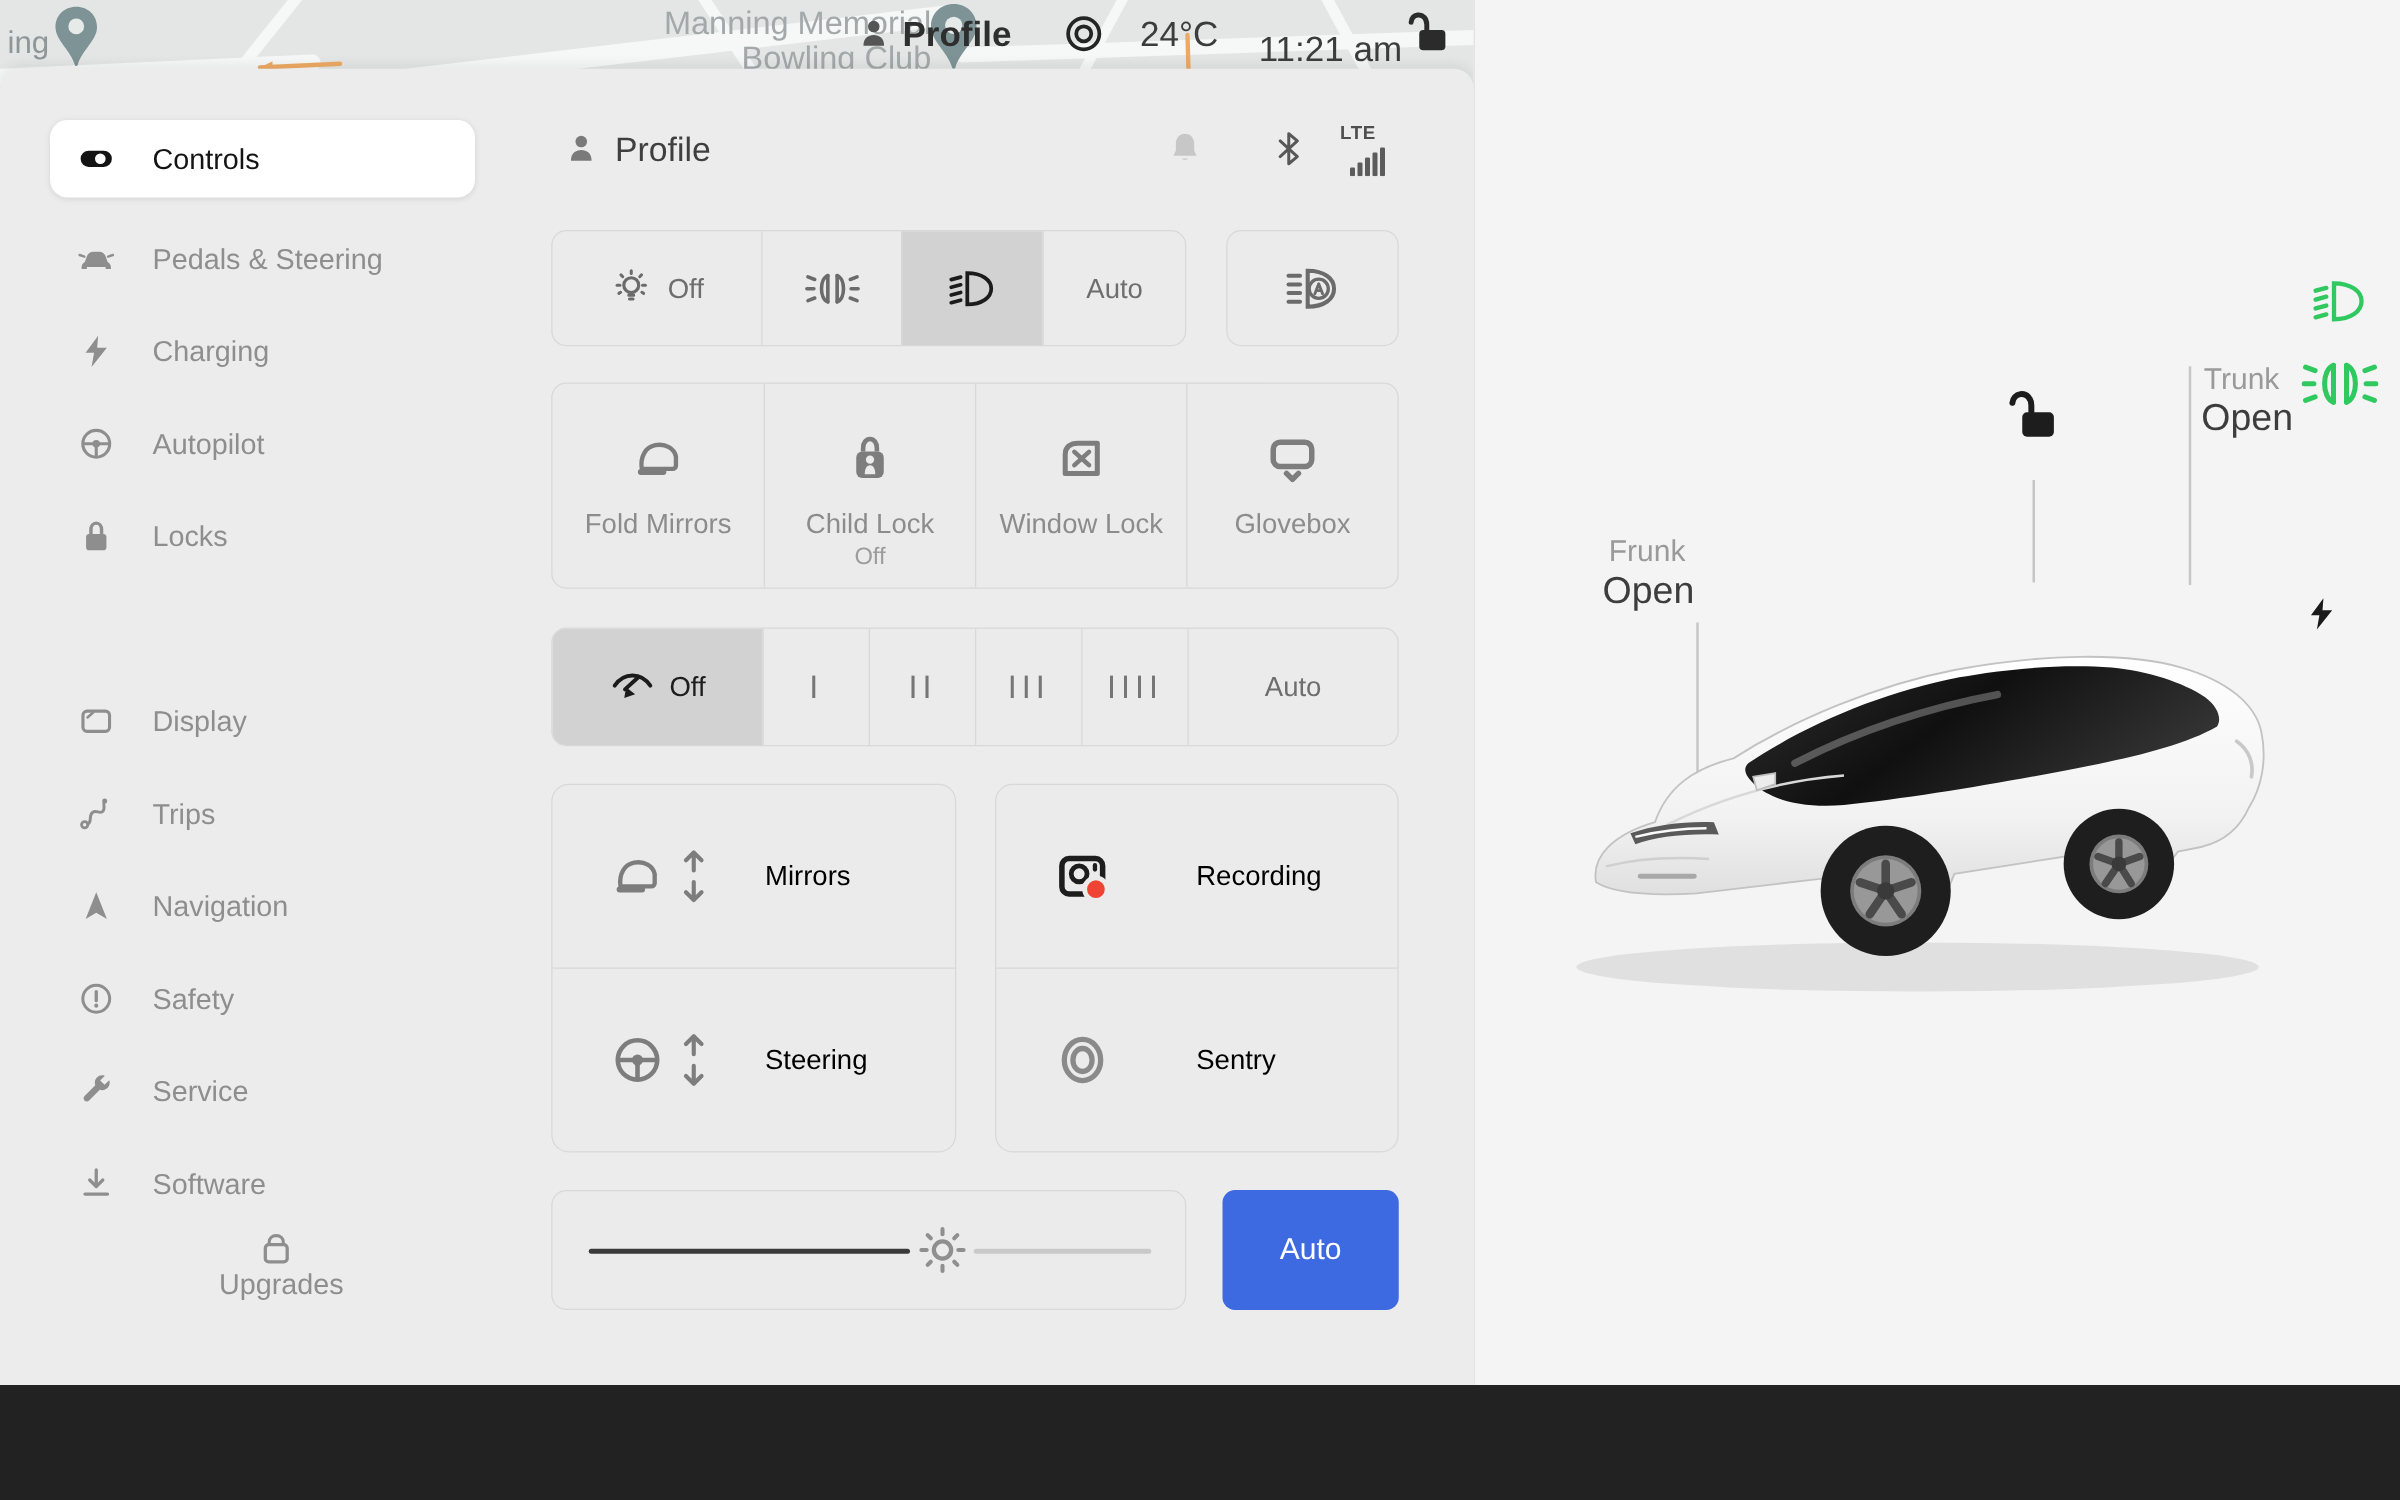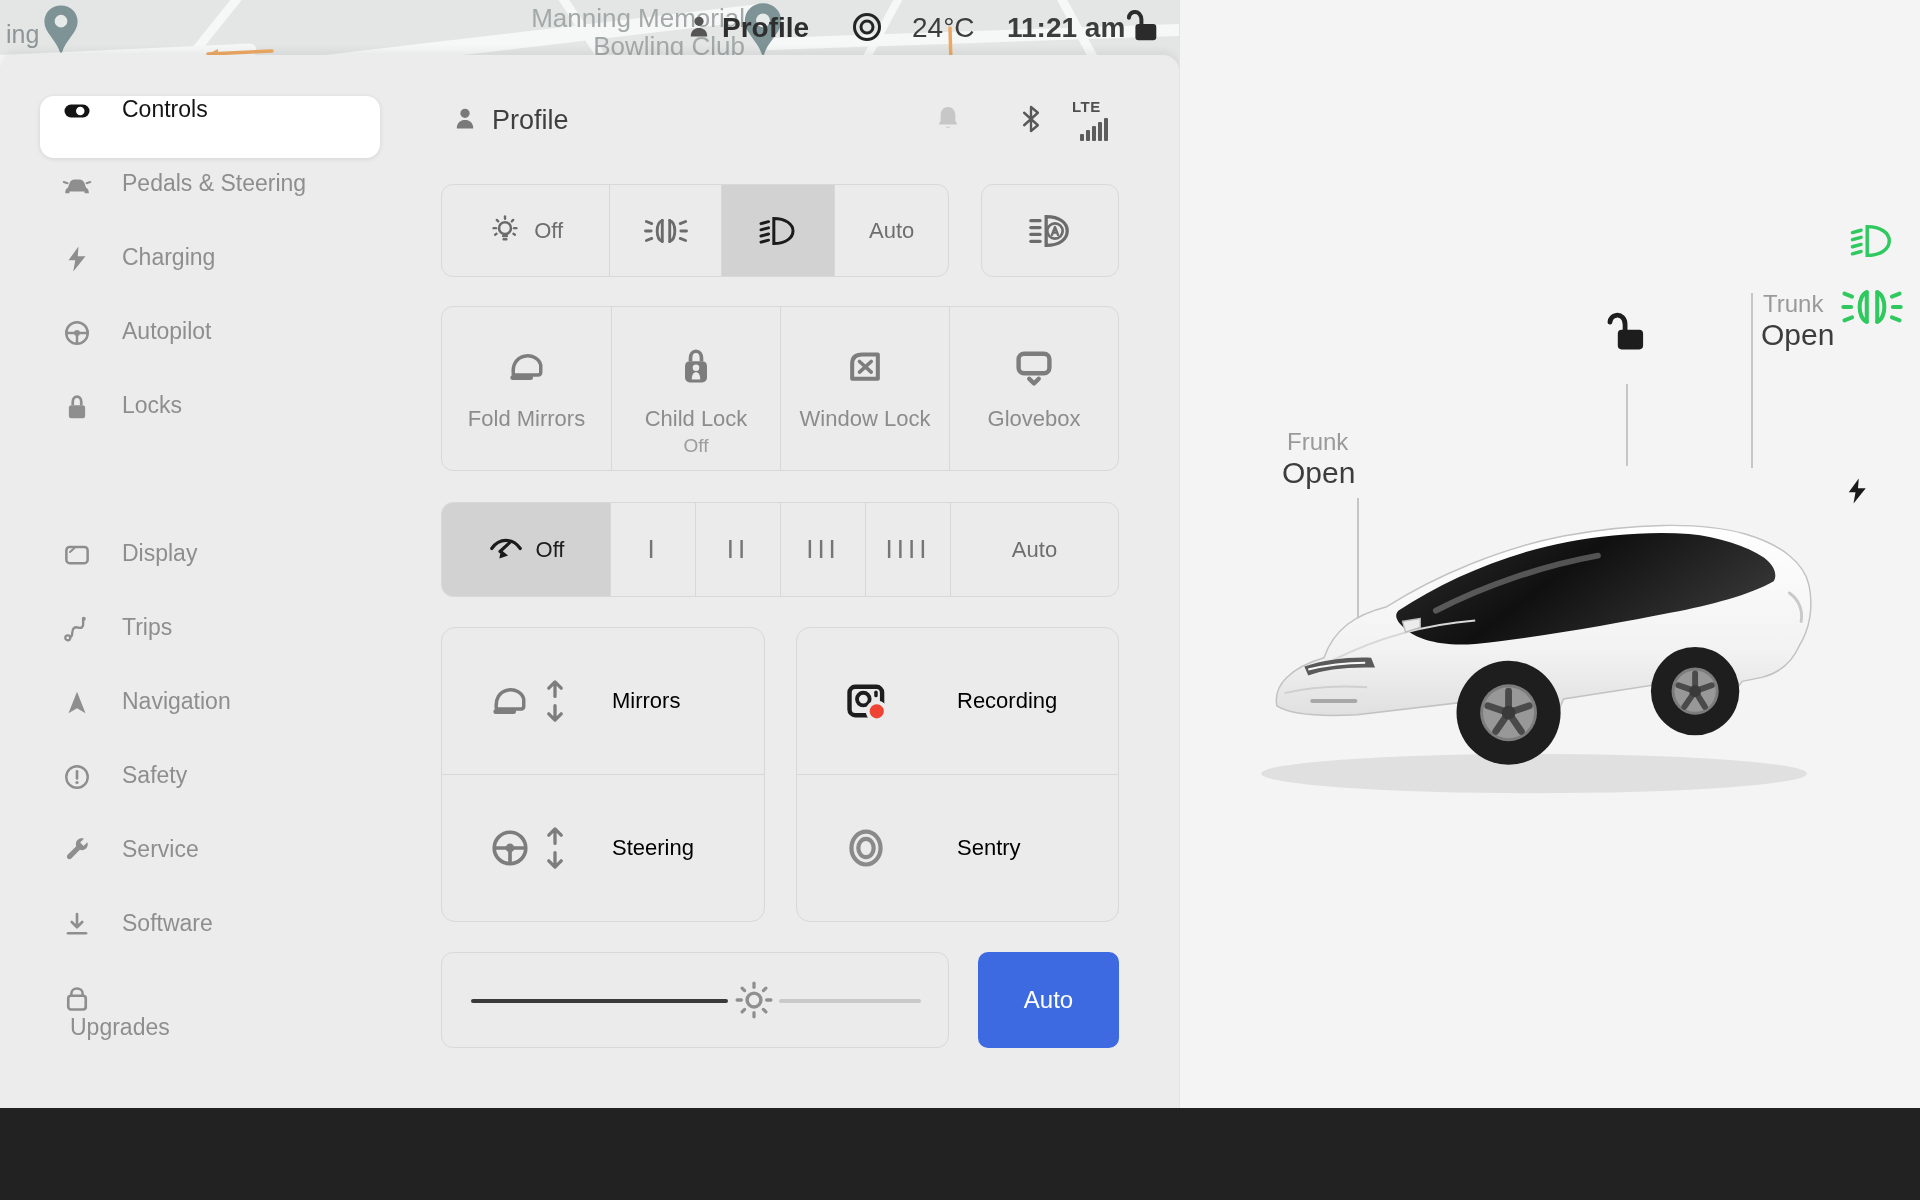--- a/index.html
+++ b/index.html
@@ -20,21 +20,21 @@
 
   
   .right-panel{left:1179px;top:0;width:741px;height:1108px;background:#f4f4f4;
     border-left:1px solid #e3e3e3;}
 
   
   .sb-text{color:#3c3c3c;font-size:28px;font-weight:500;}
   .range-text{color:#3d3d3d;font-size:27px;font-weight:500;}
 
   
-  .side-item{left:40px;width:340px;height:74px;display:flex;
+  .side-item{left:40px;width:340px;height:74px;display:flex;align-items:center;
     cursor:pointer;}
   .side-item .s-icon{width:30px;height:30px;margin-left:22px;color:#8e8e8e;flex:0 0 30px;}
   .side-item .s-label{margin-left:30px;font-size:23px;color:#8e8e8e;font-weight:500;white-space:nowrap;}
   .side-item.active{background:#fff;border-radius:14px;height:62px;
     box-shadow:0 1px 5px rgba(0,0,0,.10);}
   .side-item.active .s-icon{color:#141414;}
   .side-item.active .s-label{color:#141414;}
 
   
   .group{background:#ebebeb;border:1px solid #d8d8d8;border-radius:12px;
@@ -214,21 +214,21 @@
 
   <svg class="abs" style="left:684px;top:12px;" width="30" height="30" viewBox="0 0 24 24" color="#555">
       <use href="#sym-person"></use>
     </svg>
   <span class="abs sb-text" style="left:722px;top:12px;color:#2e2e2e;font-weight:700;">Profile</span>
   <svg class="abs" style="left:850px;top:10px;" width="34" height="34" viewBox="0 0 34 34">
     <circle cx="17" cy="17" r="12.5" fill="none" stroke="#242424" stroke-width="3"></circle>
     <circle cx="17" cy="17" r="6" fill="none" stroke="#242424" stroke-width="3"></circle>
   </svg>
   <span class="abs sb-text" style="left:912px;top:12px;">24°C</span>
-  <span class="abs sb-text" style="left:1007px;top:12px;font-weight:bold;">11:21 am</span>
+  <span class="abs sb-text" style="left:1007px;top:24px;">11:21 am</span>
   <svg class="abs" style="left:1124px;top:6px;" width="38" height="38" viewBox="0 0 24 24" color="#2b2b2b">
       <use href="#sym-unlock"></use>
     </svg>
 
   <div class="abs" style="left:1204px;top:14px;display:flex;align-items:center;gap:14px;">
     <svg width="60" height="32" viewBox="0 0 60 32">
       <rect x="1.5" y="3" width="49" height="26" rx="6" fill="#8f8f8f" stroke="#b3b3b3" stroke-width="2"></rect>
       <rect x="54" y="11" width="4.5" height="10" rx="2" fill="#a9a9a9"></rect>
     </svg>
     <span class="range-text">433 km</span>

